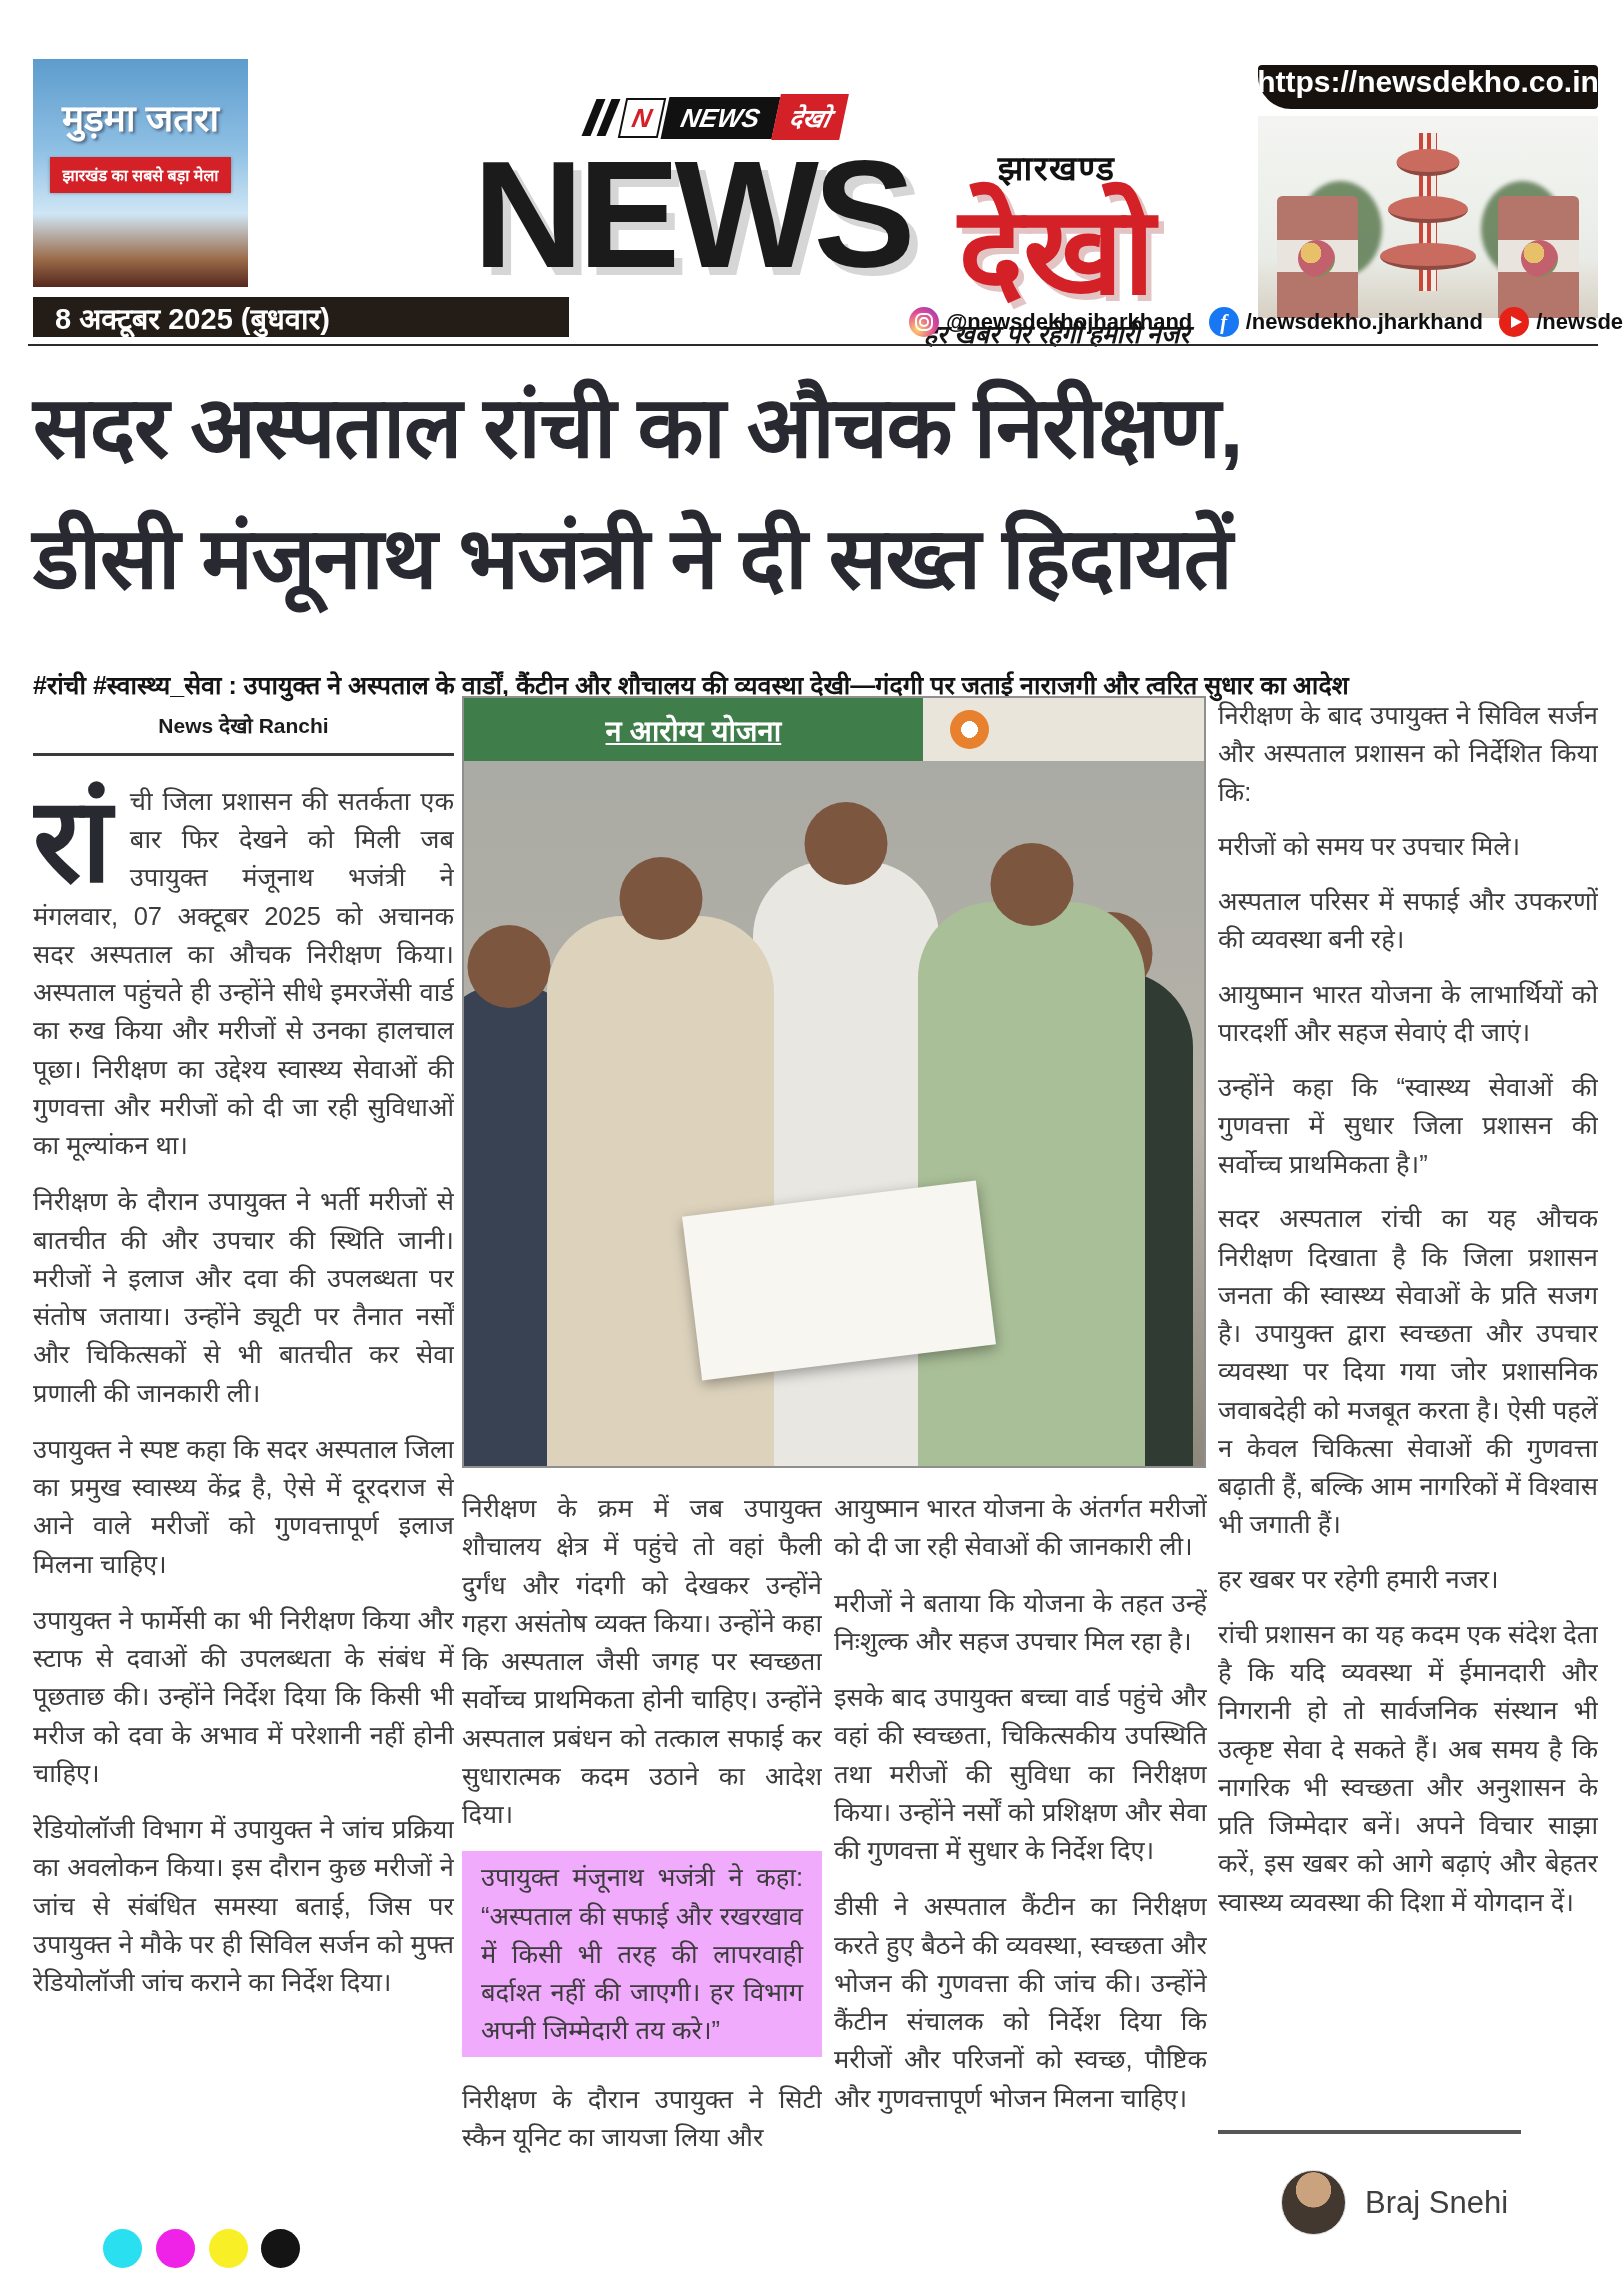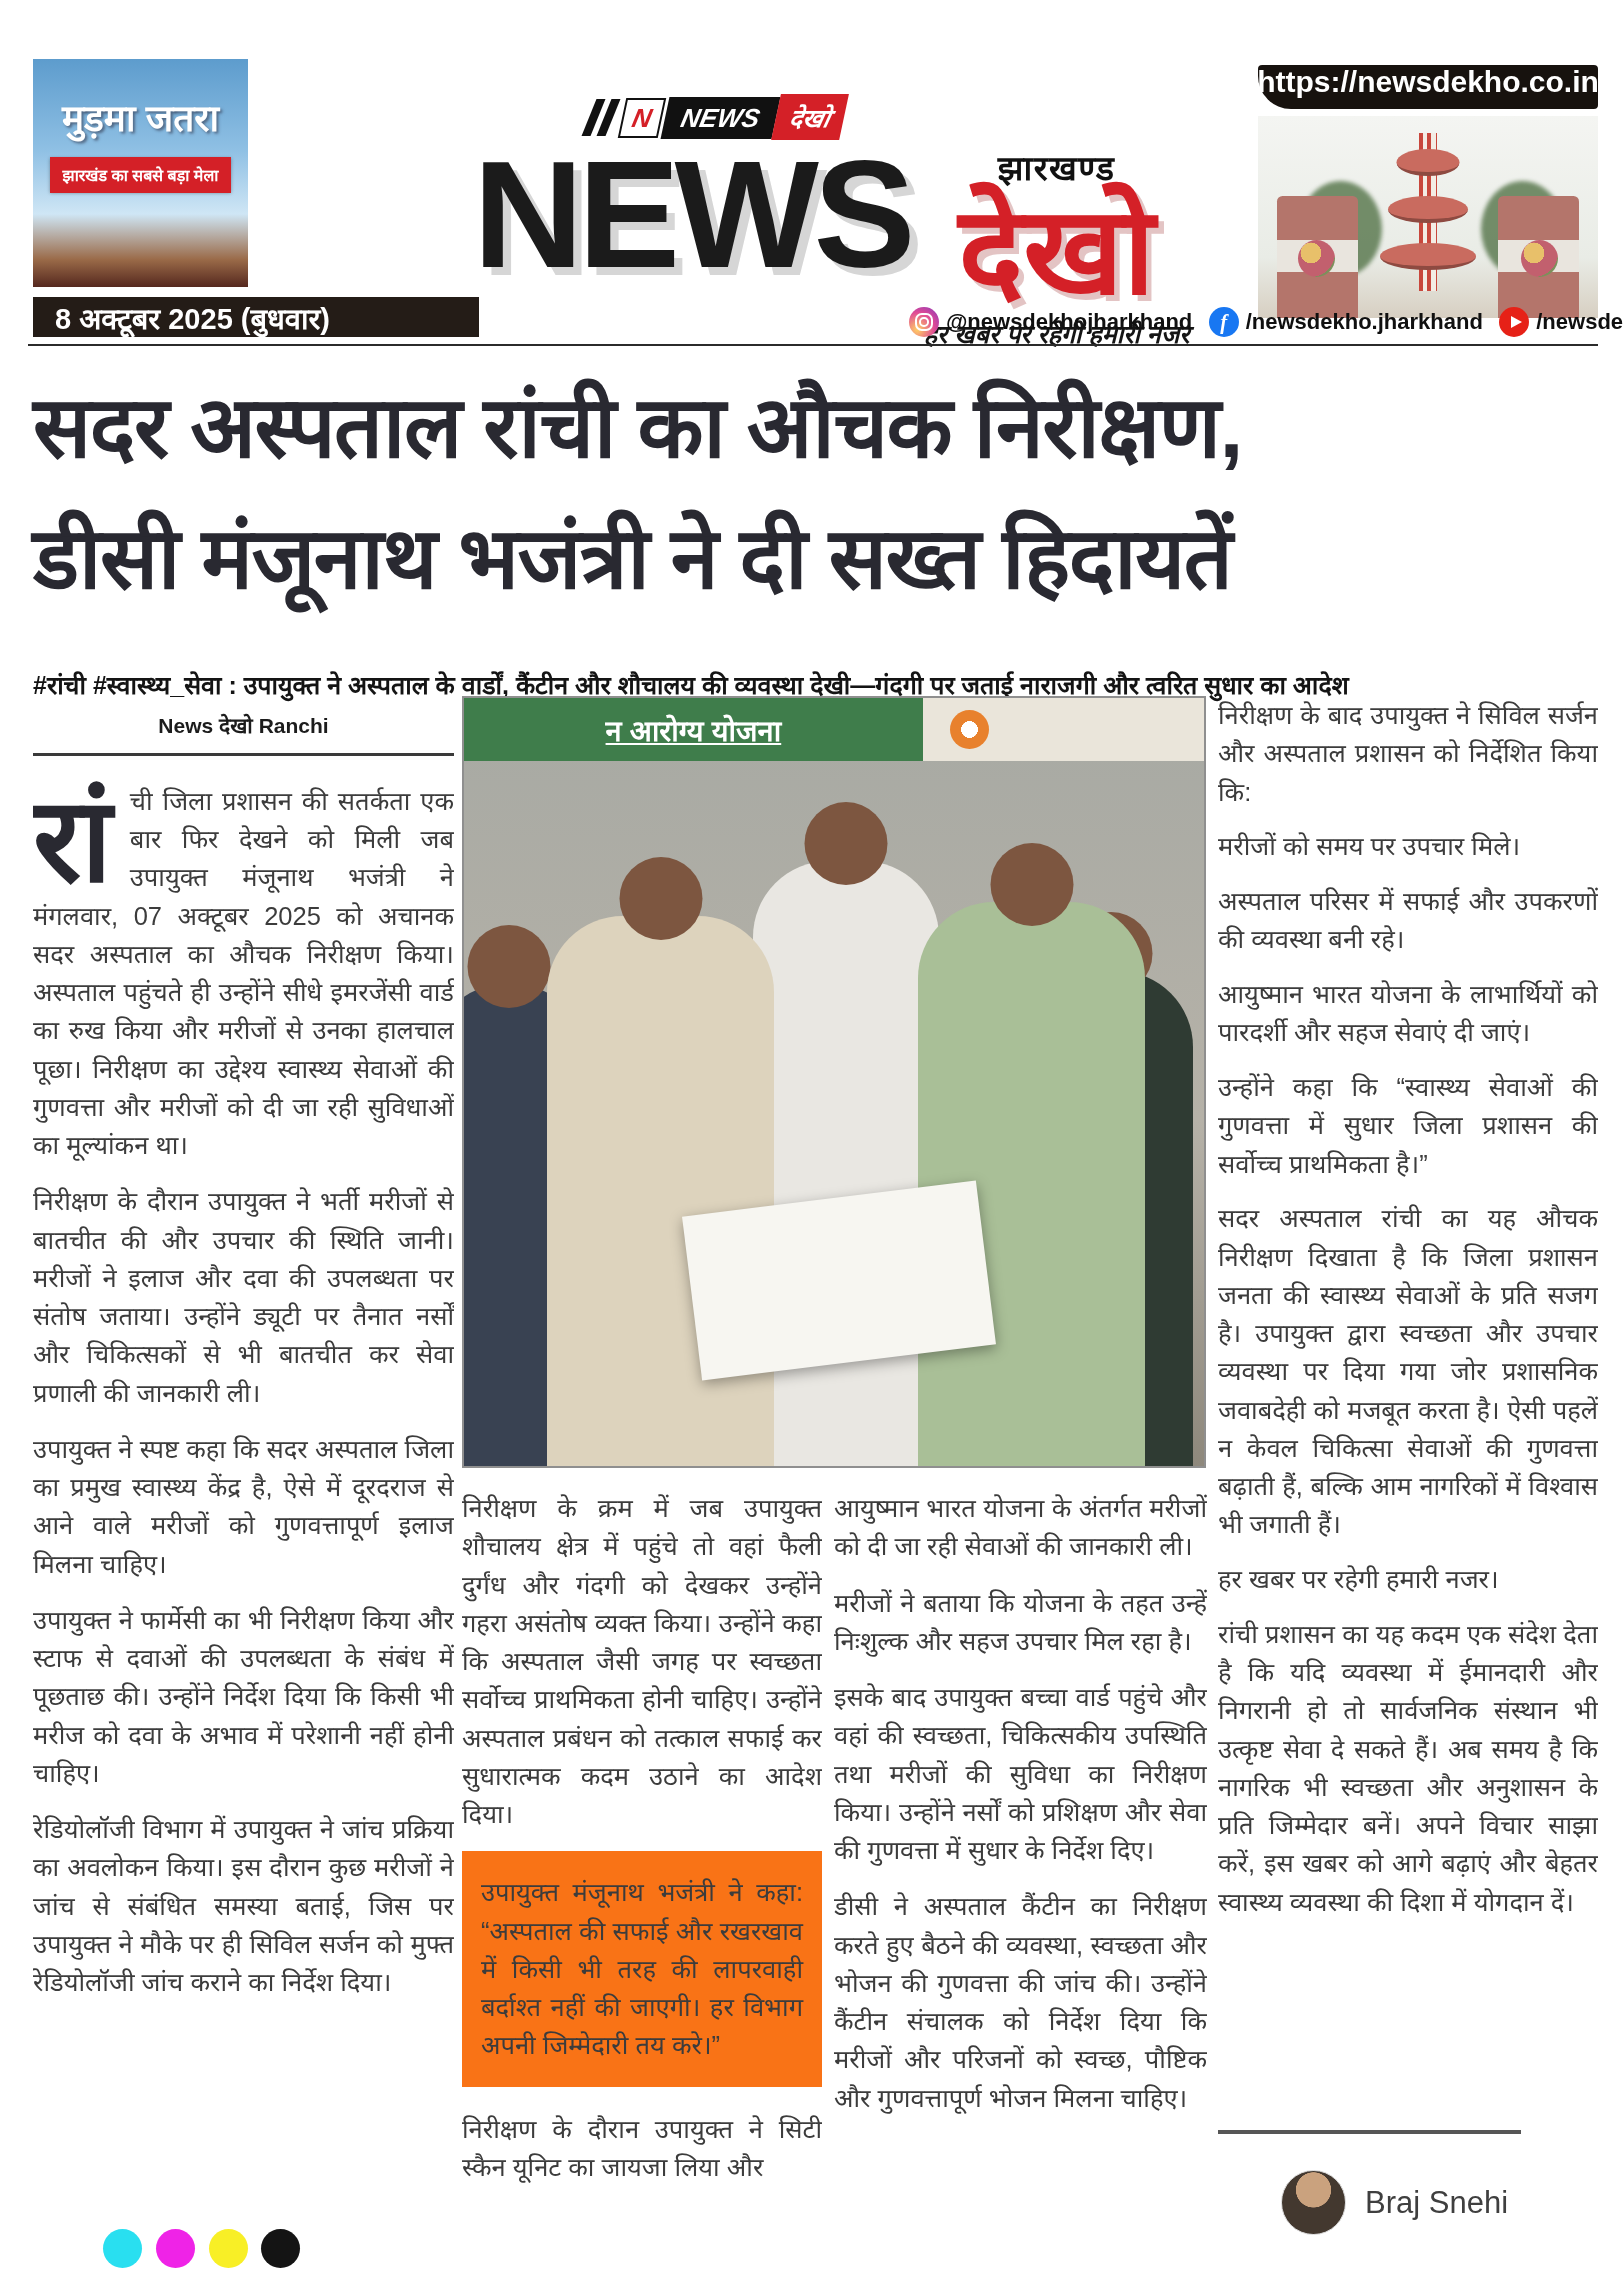--- a/index.html
+++ b/index.html
@@ -6,21 +6,21 @@
   .page{position:relative;width:1624px;height:2284px;background:#ffffff;overflow:hidden;
         font-family:"Liberation Sans","DejaVu Sans",sans-serif;color:#3c3c3c;}
 
   
   .poster{position:absolute;left:33px;top:59px;width:215px;height:228px;overflow:hidden;
           background:linear-gradient(180deg,#5d9ccd 0%,#8fc0e4 40%,#cfe6f5 68%,#9a6a48 88%,#55281f 100%);}
   .poster-title{margin-top:32px;text-align:center;color:#ffffff;font-size:37px;font-weight:800;
           text-shadow:2.1px 2.1px 2.8px rgba(40,40,60,.55);}
   .poster-banner{margin:15px auto 0 auto;width:173px;background:#d42027;color:#ffffff;font-weight:700;
           font-size:16px;text-align:center;padding:6.9px 4.1px;box-shadow:0 1.4px 3.4px rgba(0,0,0,.35);}
-  .date-bar{position:absolute;left:33px;top:297px;width:446px;height:40px;background:#241c17;color:#ffffff;
+  .date-bar{position:absolute;left:33px;top:297px;width:536px;height:40px;background:#241c17;color:#ffffff;
           font-size:29px;font-weight:600;display:flex;align-items:center;padding-left:22px;box-sizing:border-box;}
 
   .masthead{position:absolute;left:473px;top:98px;width:784px;}
   .badge{display:flex;align-items:center;height:39px;margin-left:116px;}
   .slash{width:9px;height:37px;background:#111;transform:skewX(-22deg);margin-right:6.2px;}
   .badge-nbox{width:36px;height:36px;background:#fff;border:2.8px solid #111;transform:skewX(-12deg);
           display:flex;align-items:center;justify-content:center;margin:0 2.8px;}
   .badge-nbox span{font-size:26px;font-weight:900;color:#d42027;font-style:italic;}
   .badge-pill{background:#111;color:#fff;font-style:italic;font-weight:800;font-size:26px;
           padding:5.5px 16.5px;transform:skewX(-12deg);}
@@ -84,21 +84,21 @@
   .photo-sign2::before{content:"";position:absolute;left:27.5px;top:12.4px;width:39px;height:39px;border-radius:50%;
           background:radial-gradient(circle at 50% 50%,#fff 0 30%,#e8812d 31% 100%);}
   .fig{position:absolute;bottom:0;border-radius:76px 76px 0 0;}
   .fig::before{content:"";position:absolute;left:50%;transform:translateX(-50%);top:-59px;width:83px;height:83px;
           border-radius:50%;background:#7d5640;}
   .paper{position:absolute;left:227px;bottom:103px;width:296px;height:165px;background:#f7f6f1;
           transform:rotate(-7deg);box-shadow:0 4.1px 13.8px rgba(0,0,0,.35);}
 
   .col-mid1{left:462px;top:1489px;width:360px;height:764px;overflow:hidden;}
   .col-mid2{left:834px;top:1489px;width:373px;height:777px;overflow:hidden;}
-  .quote-block{background:#f97316;padding:22px 19px;margin:5.5px 0 23.4px 0;}
+  .quote-block{background:#f0abfc;padding:7px 19px;margin:5.5px 0 23.4px 0;}
 
   .col-right{left:1218px;top:696px;width:380px;height:1424px;overflow:hidden;}
   .col-right p{margin:0 0 16.5px 0;}
 
   .author{position:absolute;left:1218px;top:2130px;width:380px;}
   .author-rule{height:4.1px;background:#565656;width:303px;margin-bottom:36px;}
   .author-row{display:flex;align-items:center;gap:19px;padding-left:63px;}
   .avatar{width:63px;height:63px;border-radius:50%;flex:none;
           background:radial-gradient(circle at 50% 30%,#caa27e 0 32%,#43382f 33% 100%);
           border:1.4px solid #d8d8d8;}

